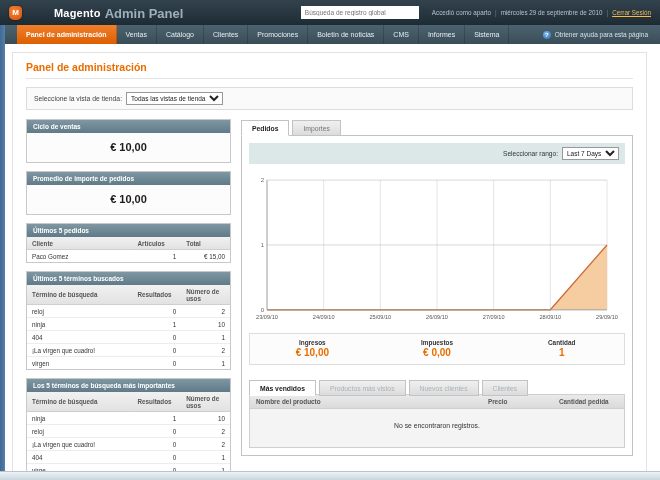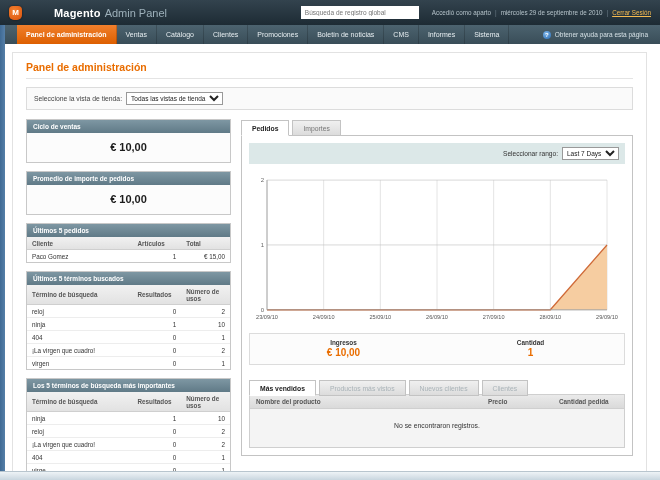--- a/index.html
+++ b/index.html
@@ -15,21 +15,21 @@
     background:linear-gradient(#eef3f6,#c9d6df); border-top:1px solid #b8c5ce; z-index:5; }
 
   
   .header { height:25px; background:linear-gradient(#33434e,#1d2b34);
     display:flex; align-items:center; padding:0 9px; }
   .logo-badge { width:13px; height:14px; border-radius:4px 4px 5px 5px;
     background:radial-gradient(circle at 40% 35%, #f58432, #d9500b);
     color:#fff; font-size:8px; font-weight:bold; display:flex; align-items:center;
     justify-content:center; box-shadow:0 0 2px rgba(0,0,0,.6); flex:none; }
   .logo-text { color:#fff; font-size:11px; font-weight:bold; margin-left:5px; letter-spacing:.2px;padding-left:27px; }
-  .logo-suffix { color:#9db0ba; font-size:11px; font-weight:normal; margin-left:4px; position:relative; top:.5px; }
+  .logo-suffix { color:#9db0ba; font-size:13px; font-weight:bold; margin-left:4px; position:relative; top:.5px; }
   .global-search { margin-left:auto; width:118px; height:13px; border:1px solid #ffffff;
     font-size:6.5px; padding:0 3px; color:#444; background:#fff; font-family:inherit; }
   .header-right { display:flex; align-items:center; white-space:nowrap;
     font-size:6.3px; color:#b4c2c9; margin-left:13px; }
   .header-sep { margin:0 4px; color:#6c7d87; }
   .logout-link { color:#f6bb50; text-decoration:underline; cursor:pointer; }
 
   
   .nav { height:19px; background:linear-gradient(#4c636f,#394d58);
     display:flex; align-items:stretch; padding-left:17px; }
@@ -298,20 +298,24 @@
               <text x="356" y="143" font-size="5.6" fill="#555" text-anchor="middle" font-family="Liberation Sans, sans-serif">29/09/10</text>
             </svg>
         </div>
 
         <div class="totals">
           <div class="total-cell">
             <div class="total-label">Ingresos</div>
             <div class="total-value">€ 10,00</div>
           </div>
           <div class="total-cell">
+            <div class="total-label">Impuestos</div>
+            <div class="total-value">€ 0,00</div>
+          </div>
+          <div class="total-cell">
             <div class="total-label">Cantidad</div>
             <div class="total-value">1</div>
           </div>
         </div>
 
         <div class="bottom-tabs">
           <div class="tab active">Más vendidos</div>
           <div class="tab disabled">Productos más vistos</div>
           <div class="tab disabled">Nuevos clientes</div>
           <div class="tab disabled">Clientes</div>

